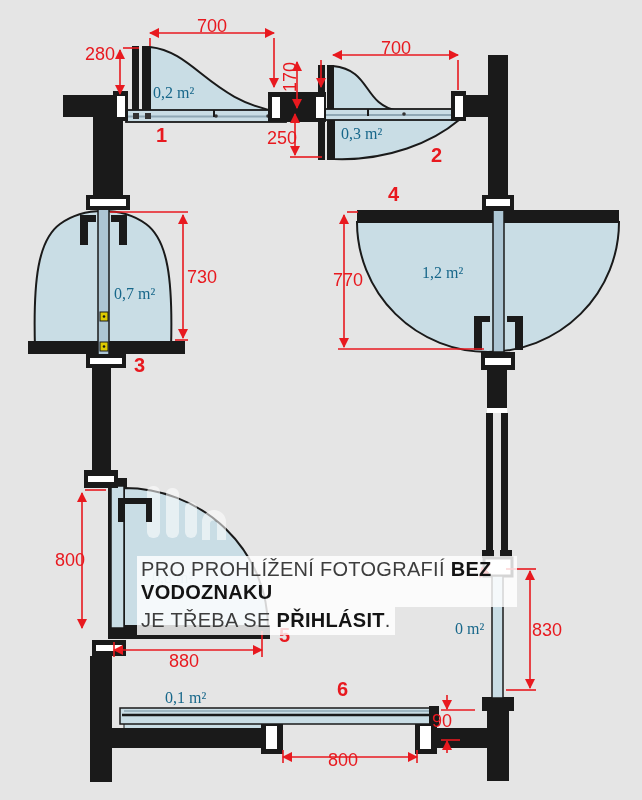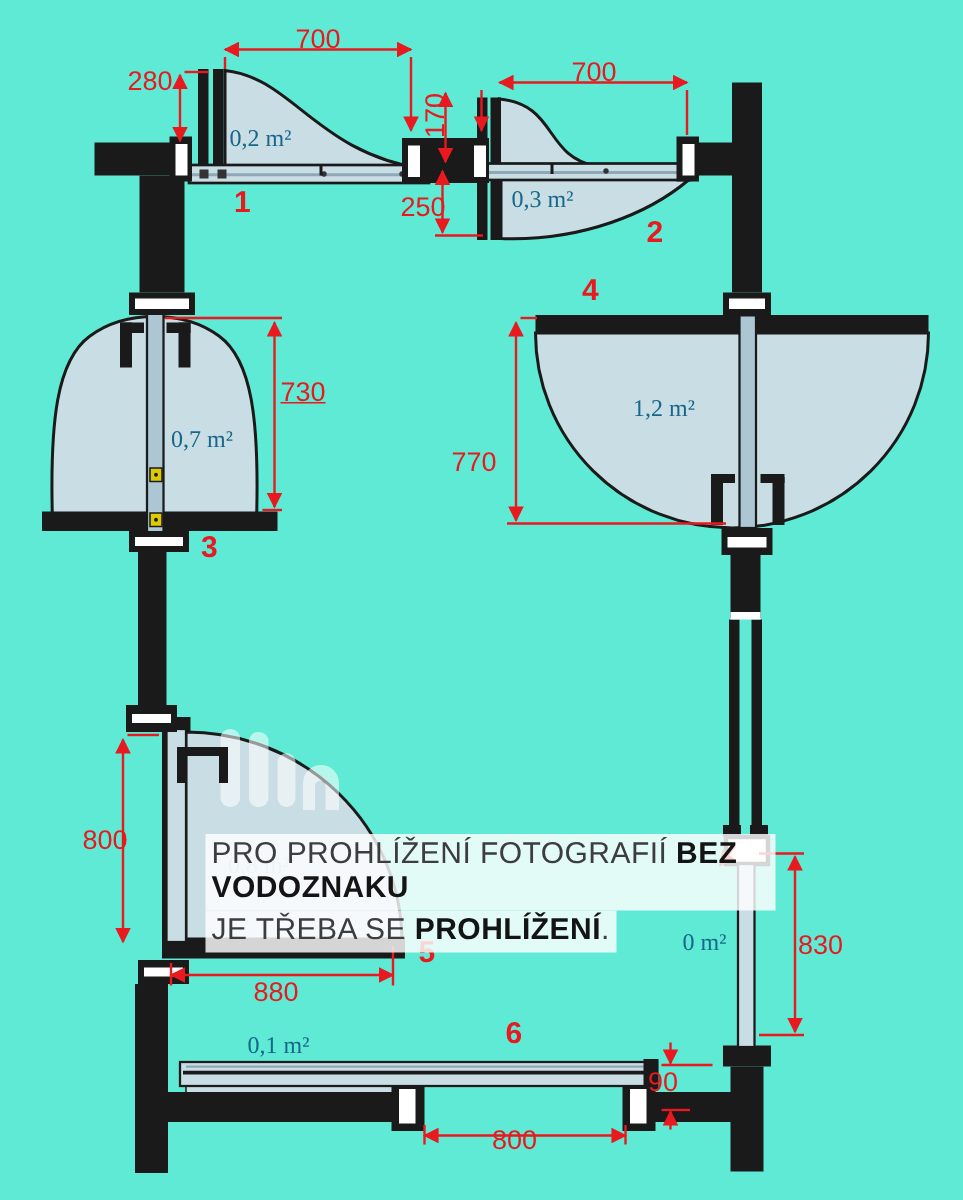--- a/index.html
+++ b/index.html
@@ -1,17 +1,17 @@
 <!DOCTYPE html>
 <html><head>
 <meta charset="utf-8">
 <style>
   html,body{margin:0;padding:0;background:#fff;}
   .stage{
-    position:relative;width:642px;height:800px;background:#5eead4;
+    position:relative;width:642px;height:800px;background:#e5e5e5;
     font-family:"Liberation Sans",sans-serif;overflow:hidden;
   }
   .stage svg{position:absolute;left:0;top:0;}
   .lbl{position:absolute;white-space:nowrap;line-height:1;}
   .dim{color:#e8191f;font-size:18px;}
   .num{color:#e8191f;font-size:20px;font-weight:bold;}
   .area{color:#17678a;font-size:16px;font-family:Liberation Serif, serif;}
   .rot{transform:rotate(-90deg);transform-origin:0 0;}
   .faint{opacity:0.25;}
   .wm{position:absolute;left:137px;top:556px;width:380px;}
@@ -242,39 +242,39 @@
 <span class="lbl dim" style="left:85px;top:45px;">280</span>
 <span class="lbl area" style="left:153px;top:85px;">0,2 m²</span>
 <span class="lbl num" style="left:156px;top:125px;">1</span>
 
 <span class="lbl dim" style="left:381px;top:39px;">700</span>
 <span class="lbl dim rot" style="left:281px;top:92px;">170</span>
 <span class="lbl dim" style="left:267px;top:129px;">250</span>
 <span class="lbl area" style="left:341px;top:126px;">0,3 m²</span>
 <span class="lbl num" style="left:431px;top:145px;">2</span>
 
-<span class="lbl dim" style="left:187px;top:252px;text-decoration:underline;">730</span>
+<span class="lbl dim" style="left:187px;top:268px;">730</span>
 <span class="lbl area" style="left:114px;top:286px;">0,7 m²</span>
 <span class="lbl num" style="left:134px;top:355px;">3</span>
 
 <span class="lbl num" style="left:388px;top:184px;">4</span>
-<span class="lbl dim" style="left:301px;top:271px;margin-top:28px;">770</span>
+<span class="lbl dim" style="left:333px;top:271px;">770</span>
 <span class="lbl area" style="left:422px;top:265px;">1,2 m²</span>
 
 <span class="lbl dim" style="left:55px;top:551px;">800</span>
 <span class="lbl dim" style="left:169px;top:652px;">880</span>
 <span class="lbl num" style="left:279px;top:625px;">5</span>
 <span class="lbl area faint" style="left:152px;top:570px;">0,8 m²</span>
 
 <span class="lbl area" style="left:165px;top:690px;">0,1 m²</span>
 <span class="lbl num" style="left:337px;top:679px;">6</span>
 <span class="lbl dim" style="left:328px;top:751px;">800</span>
 <span class="lbl dim" style="left:432px;top:712px;">90</span>
 
 <span class="lbl area" style="left:455px;top:621px;">0 m²</span>
 <span class="lbl dim" style="left:532px;top:621px;">830</span>
 
 <div class="wm">
   <span class="wm-line"><span>PRO PROHLÍŽENÍ FOTOGRAFIÍ </span><b>BEZ VODOZNAKU</b></span><br>
-  <span class="wm-line"><span>JE TŘEBA SE </span><b>PROHLÍŽENÍ</b><span>.</span></span>
+  <span class="wm-line"><span>JE TŘEBA SE </span><b>PŘIHLÁSIT</b><span>.</span></span>
 </div>
 
 </div>
 
 </body></html>

